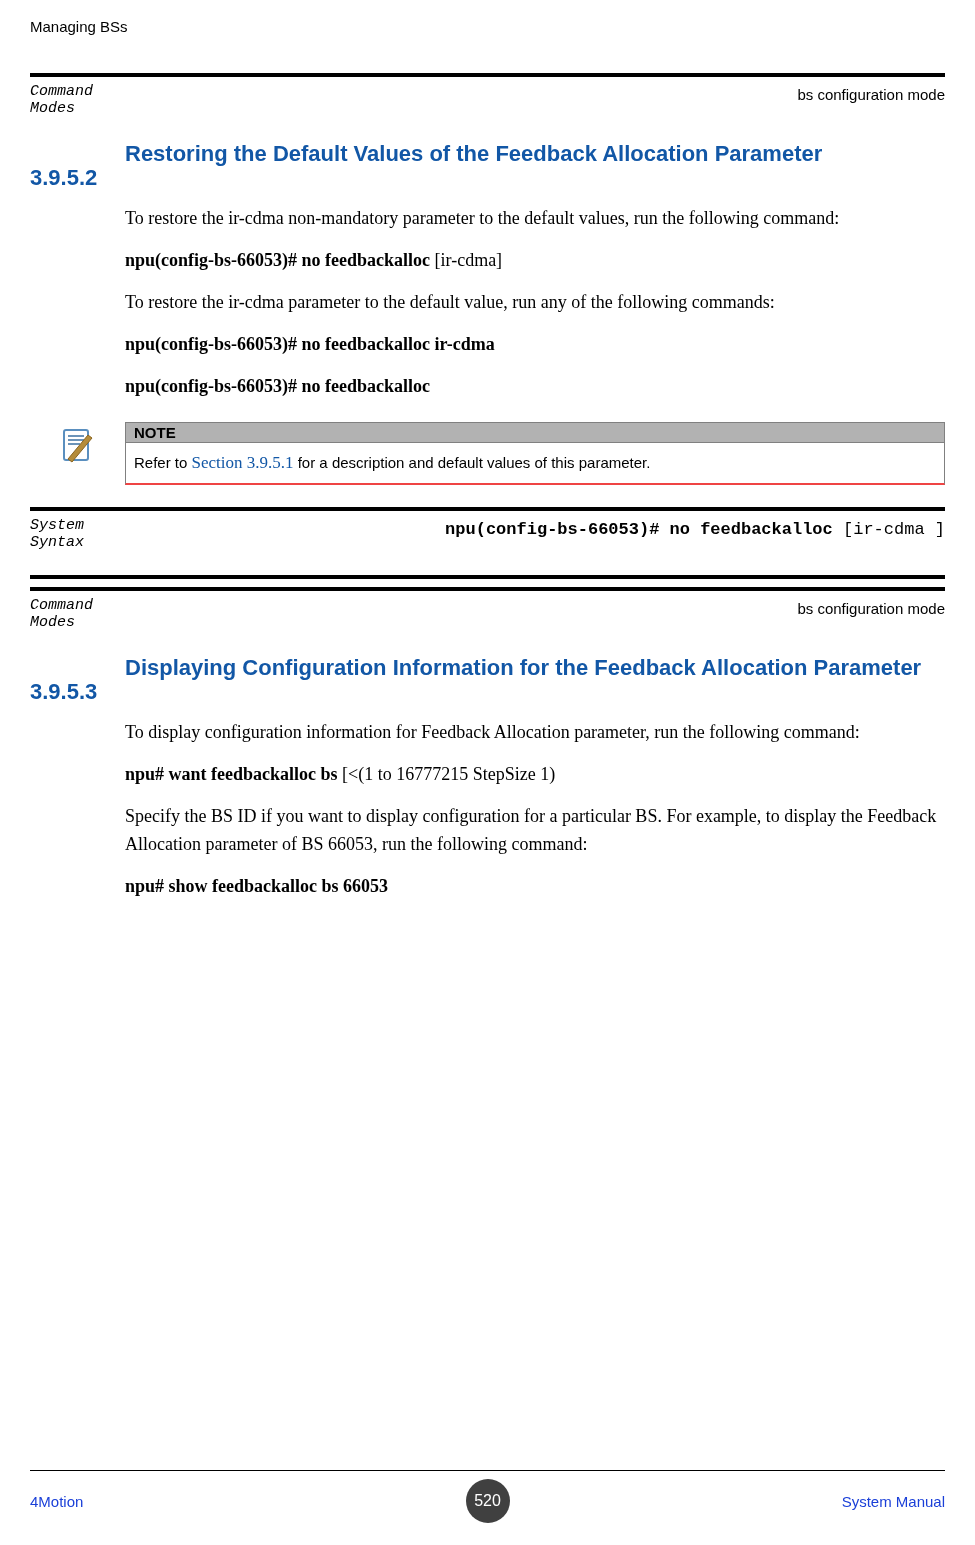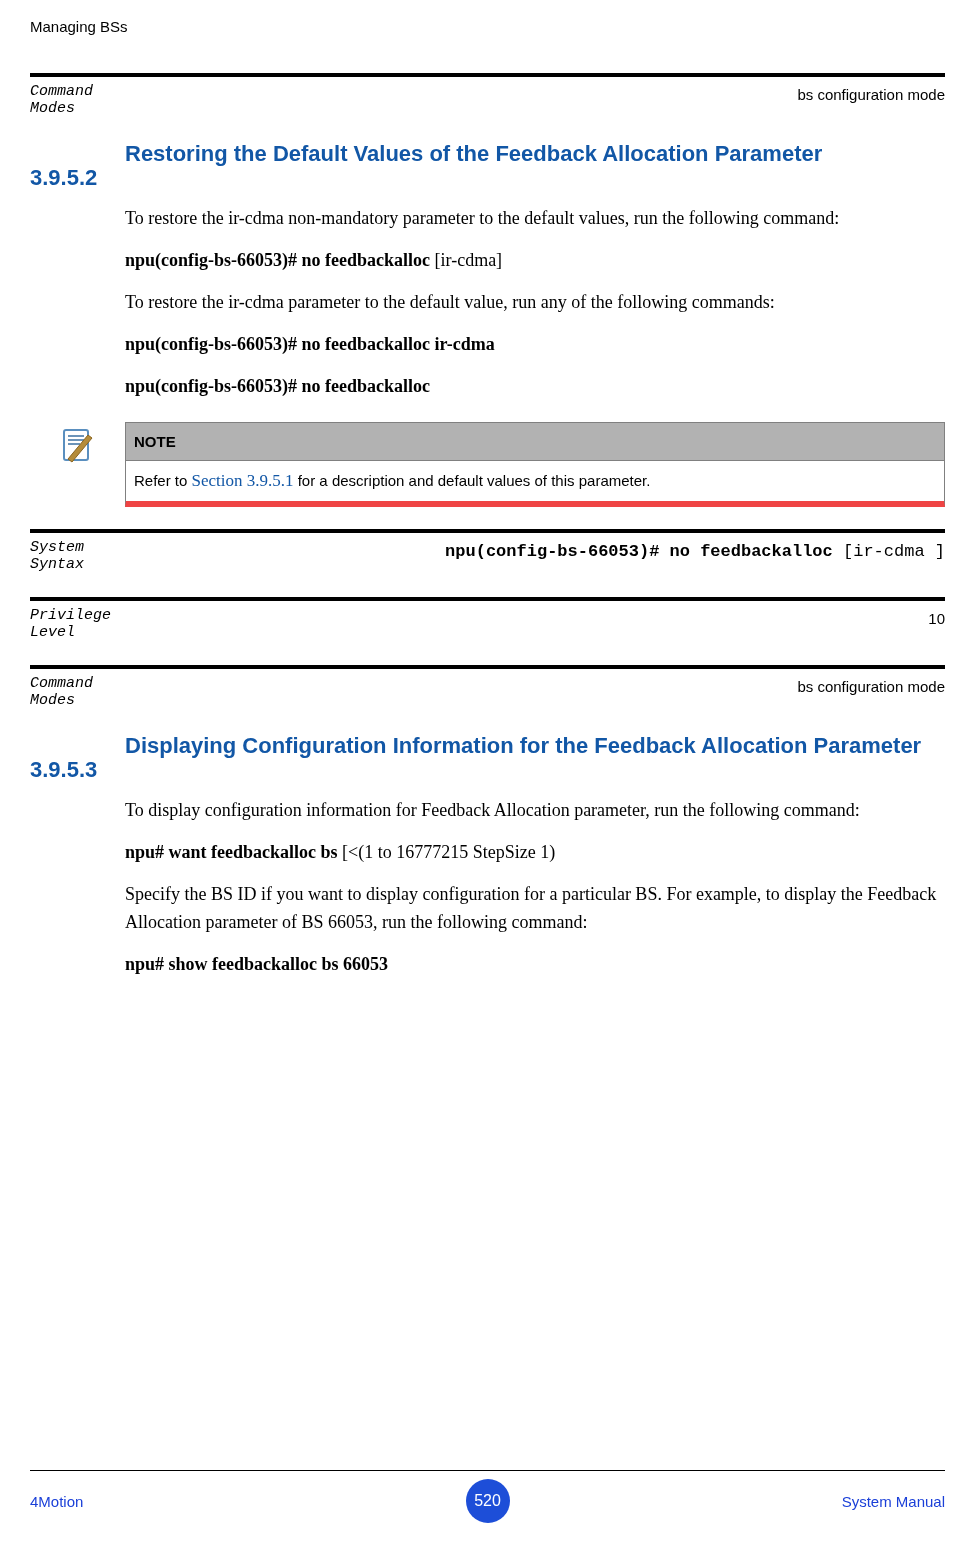--- a/index.html
+++ b/index.html
@@ -88,29 +88,29 @@
     align-items: flex-start;
     justify-content: center;
     padding-top: 4px;
   }
   .note-box {
     flex: 1;
   }
   .note-header {
     background: #b2b2b2;
     border: 1px solid #808080;
-    padding: 10px 8px;
+    padding: 1px 8px;
     font-family: Arial, Helvetica, sans-serif;
     font-weight: bold;
     font-size: 15px;
   }
   .note-body {
     border-left: 1px solid #808080;
     border-right: 1px solid #808080;
-    border-bottom: 6px solid #ef4444;
+    border-bottom: 2px solid #ef4444;
     padding: 10px 8px;
     font-family: Arial, Helvetica, sans-serif;
     font-size: 15px;
   }
   .note-body .link { color: #1257a6; font-family: Georgia, serif; font-size: 17px; }
   .code { font-family: "Courier New", monospace; font-size: 17px; }
   .code-bold { font-weight: bold; }
   .icon-svg { width: 40px; height: 40px; }
   .footer {
     position: absolute;
@@ -132,21 +132,21 @@
     color: #1a3fd8;
   }
   .footer-left { flex: 1; text-align: left; }
   .footer-center { flex: 0 0 auto; }
   .footer-right { flex: 1; text-align: right; }
   .page-badge {
     display: inline-block;
     width: 44px;
     height: 44px;
     border-radius: 50%;
-    background: #1d4ed8;
+    background: #404040;
     color: #ffffff;
     text-align: center;
     line-height: 44px;
     font-weight: normal;
     font-size: 16px;
   }
   .serif-normal { font-family: Georgia, serif; font-weight: normal; }
 </style>
 </head>
 <body>
@@ -196,24 +196,20 @@
 
   <div class="divider"></div>
   <div class="row" style="min-height:50px;">
     <div class="left-col">System Syntax</div>
     <div class="right-col code">
       <span class="code-bold">npu(config-bs-66053)# no feedbackalloc</span><span> [ir-cdma ]</span>
     </div>
   </div>
 
   <div class="divider"></div>
-  <div class="row" style="min-height:50px;">
-    <div class="left-col">Privilege Level</div>
-    <div class="right-col" style="font-family: Arial, Helvetica, sans-serif; font-size:15px;">10</div>
-  </div>
 
   <div class="divider"></div>
   <div class="row">
     <div class="left-col">Command Modes</div>
     <div class="right-col" style="font-family: Arial, Helvetica, sans-serif; font-size:15px;">bs configuration mode</div>
   </div>
 
   <div class="section-heading">
     <div class="section-number">3.9.5.3</div>
     <div class="section-title">Displaying Configuration Information for the Feedback Allocation Parameter</div>

